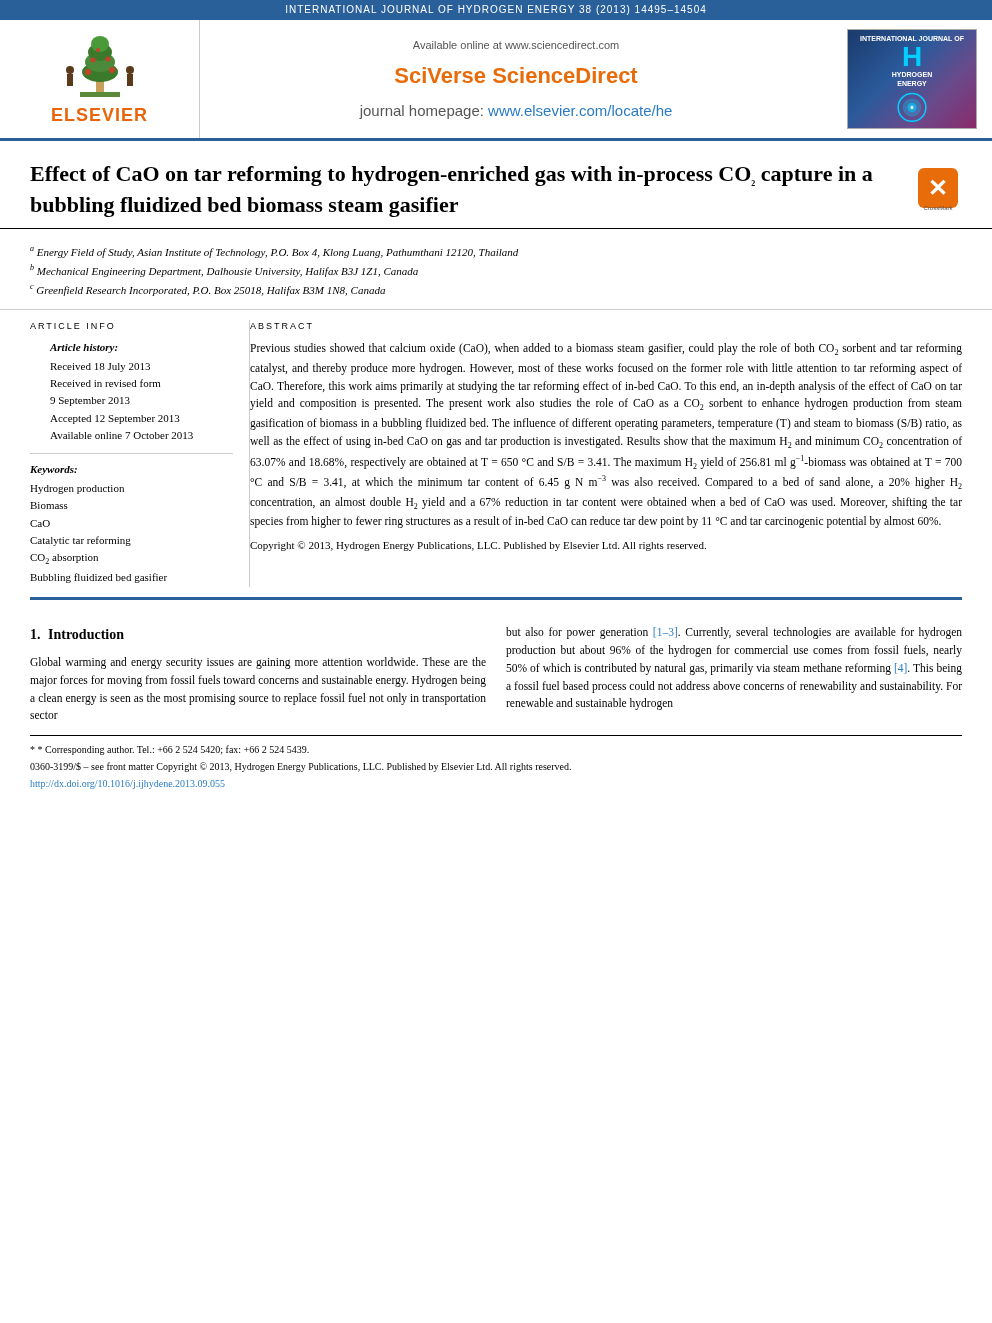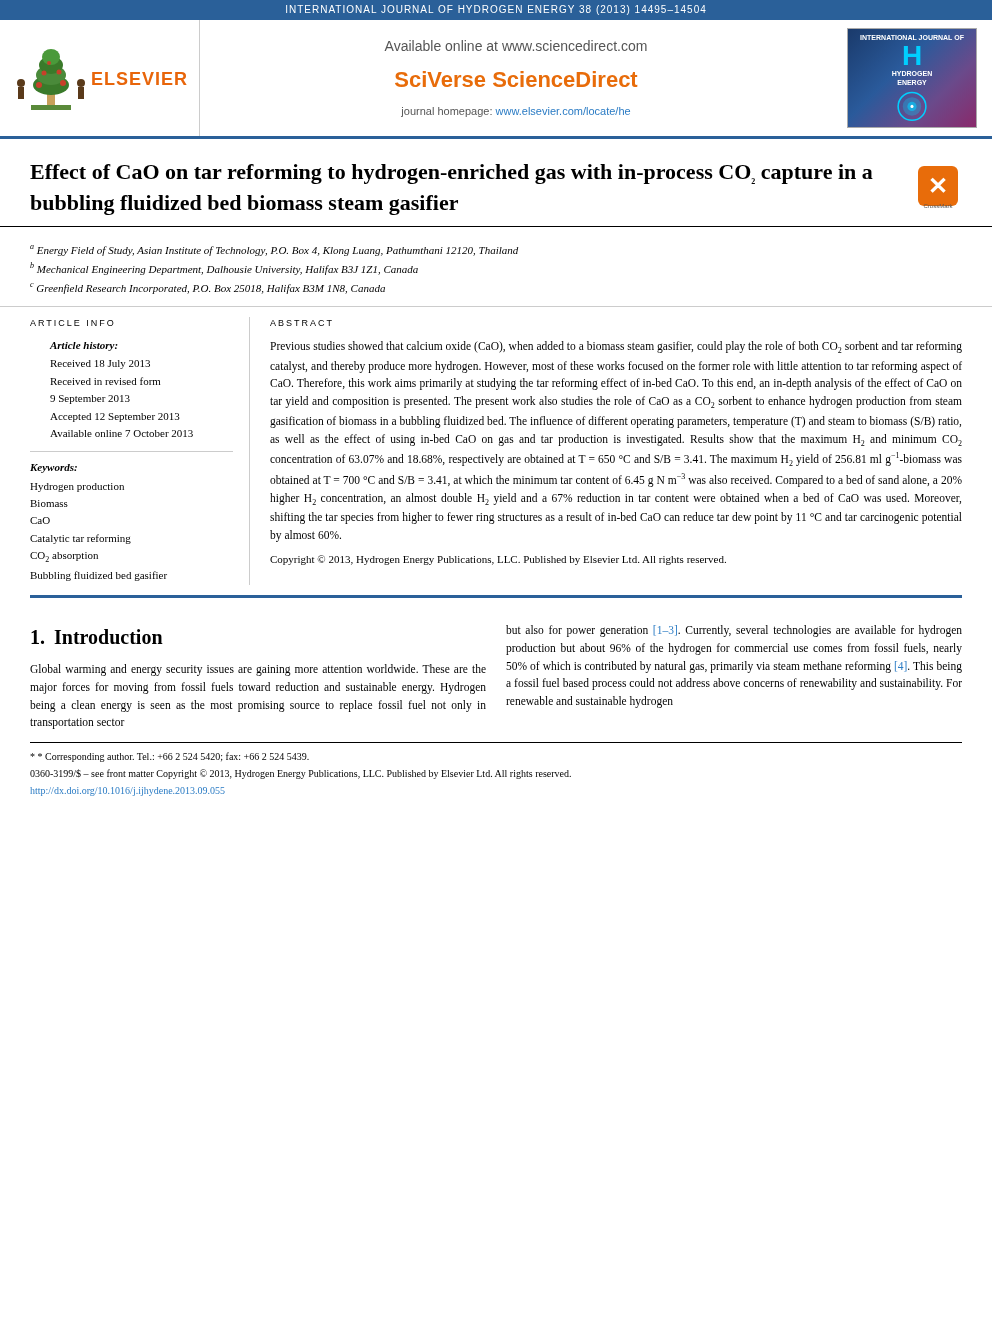--- a/index.html
+++ b/index.html
@@ -29,21 +29,21 @@
     .header-left {
       width: 200px;
       padding: 10px;
       display: flex;
       align-items: center;
       justify-content: center;
       border-right: 1px solid #ccc;
     }
     .elsevier-logo {
       display: flex;
-      flex-direction: row;
+      flex-direction: column;
       align-items: center;
     }
     .elsevier-tree {
       width: 80px;
       height: 70px;
     }
     .elsevier-text {
       font-size: 18px;
       font-weight: bold;
       color: #e8650a;
@@ -53,37 +53,37 @@
     }
     .header-center {
       flex: 1;
       display: flex;
       flex-direction: column;
       align-items: center;
       justify-content: center;
       padding: 10px;
     }
     .available-text {
-      font-size: 14px;
+      font-size: 11px;
       color: #555;
       font-family: Arial, sans-serif;
       margin-bottom: 4px;
     }
     .sciverse-logo {
       font-size: 22px;
       color: #2a7bc4;
       font-weight: bold;
       font-family: Arial, sans-serif;
       margin: 4px 0;
     }
     .sciverse-logo span {
       color: #e86c0a;
     }
     .journal-homepage {
-      font-size: 11px;
+      font-size: 15px;
       color: #555;
       font-family: Arial, sans-serif;
       margin-top: 4px;
     }
     .journal-link {
       color: #2a7bc4;
       text-decoration: none;
     }
     .header-right {
       width: 160px;
@@ -148,21 +148,20 @@
       font-size: 11px;
       line-height: 1.5;
       margin-top: 6px;
     }
     .aff-item {
       margin-bottom: 2px;
     }
     .two-col {
       display: flex;
       padding: 10px 30px;
-      gap: 20px;
     }
     .article-info {
       width: 220px;
       flex-shrink: 0;
       border-right: 1px solid #ccc;
       padding-right: 16px;
     }
     .section-header {
       font-size: 9px;
       letter-spacing: 2px;
@@ -225,21 +224,21 @@
       gap: 20px;
       margin-top: 10px;
     }
     .body-col {
       flex: 1;
       font-size: 11.5px;
       line-height: 1.55;
       text-align: justify;
     }
     .section-title {
-      font-size: 20px;
+      font-size: 14px;
       font-weight: bold;
       margin-bottom: 8px;
     }
     .section-number {
       margin-right: 4px;
     }
     .footnote-area {
       border-top: 1px solid #000;
       margin: 10px 30px 0 30px;
       padding-top: 6px;
@@ -408,21 +407,21 @@
 
 <div class="body-section">
   <div class="two-col-body">
 
     <div class="body-col">
       <div class="section-title">
         <span class="section-number">1.</span>
         <span>Introduction</span>
       </div>
       <p>
-        Global warming and energy security issues are gaining more attention worldwide. These are the major forces for moving from fossil fuels toward <span>reduction</span> and sustainable energy. Hydrogen being a clean energy is seen as the most promising source to replace fossil fuel not only in transportation sector
+        Global warming and energy security issues are gaining more attention worldwide. These are the major forces for moving from fossil fuels toward <span>concerns</span> and sustainable energy. Hydrogen being a clean energy is seen as the most promising source to replace fossil fuel not only in transportation sector
       </p>
     </div>
 
     <div class="body-col">
       <p>
         but also for power generation <span class="inline-ref">[1–3]</span>. Currently, several technologies are available for hydrogen production but about 96% of the hydrogen for commercial use comes from fossil fuels, nearly 50% of which is contributed by natural gas, primarily via steam methane reforming <span class="inline-ref">[4]</span>. This being a fossil fuel based process could not address above concerns of renewability and sustainability. For renewable and sustainable hydrogen
       </p>
     </div>
   </div>
 </div>

